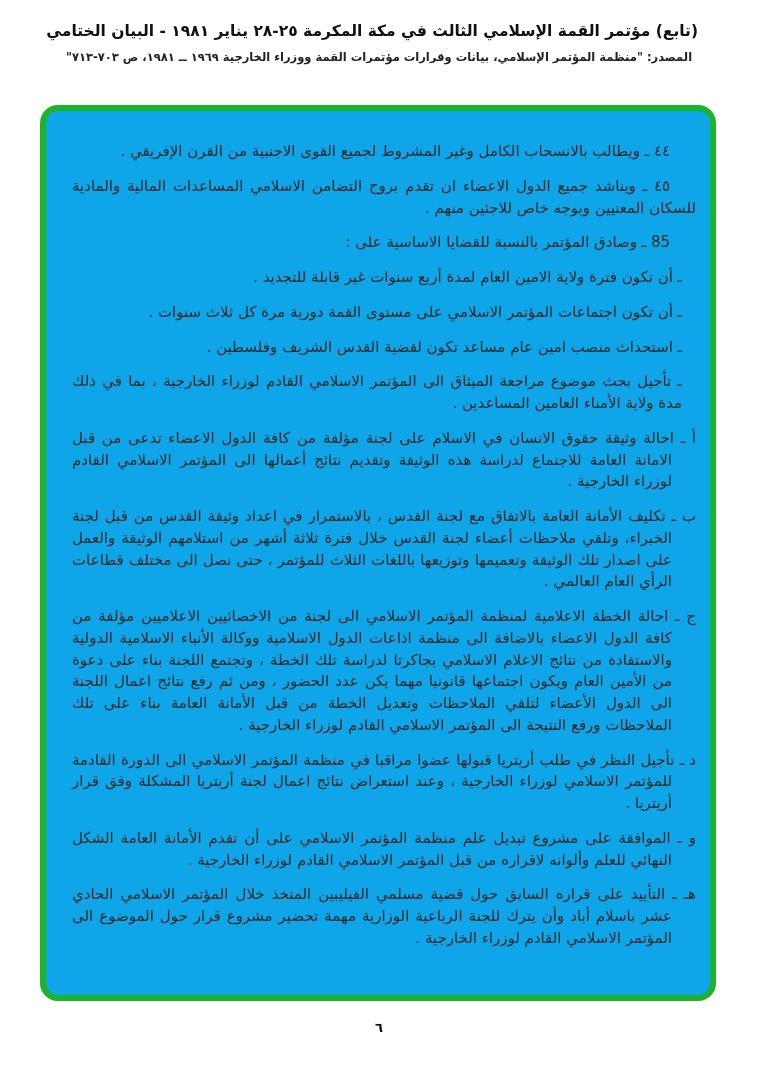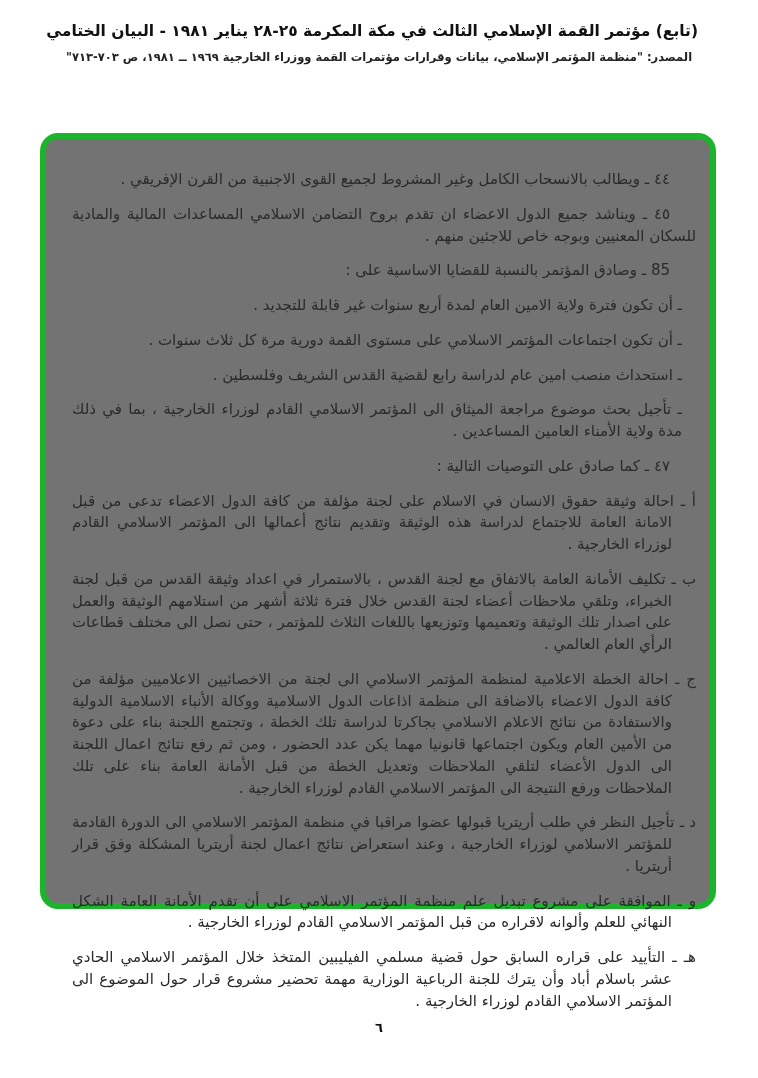--- a/index.html
+++ b/index.html
@@ -25,25 +25,25 @@
     white-space:nowrap;
   }
   .doc-source {
     margin-top:10px;
     font-size:11.5px;
     font-weight:bold;
     color:#222;
   }
   .green-frame {
     position:absolute;
-    left:40px; top:133px;
-    width:676px; height:776px;
+    left:40px; top:105px;
+    width:676px; height:896px;
     border:6px solid #1db32c;
     border-radius:18px;
-    background:#737373;
+    background:#0ea5e9;
   }
   .doc-body {
     position:absolute;
     top:0; right:0; bottom:0; left:0;
     padding:30px 14px 10px 26px;
     direction:rtl;
     text-align:justify;
     font-size:15px;
     line-height:1.45;
     color:#2a2a2a;
@@ -72,23 +72,22 @@
     <div class="doc-source">المصدر: "منظمة المؤتمر الإسلامي، بيانات وقرارات مؤتمرات القمة ووزراء الخارجية ١٩٦٩ ــ ١٩٨١، ص ٧٠٣-٧١٣"</div>
   </header>
 
   <div class="green-frame" style="border-color: rgb(29, 179, 44);">
     <div class="doc-body">
       <p class="para p-num">٤٤ ـ ويطالب بالانسحاب الكامل وغير المشروط لجميع القوى الاجنبية من القرن الإفريقي .</p>
       <p class="para p-num">٤٥ ـ ويناشد جميع الدول الاعضاء ان تقدم بروح التضامن الاسلامي المساعدات المالية والمادية للسكان المعنيين وبوجه خاص للاجئين منهم .</p>
       <p class="para p-num">85 ـ وصادق المؤتمر بالنسبة للقضايا الاساسية على :</p>
       <p class="para p-dash">ـ أن تكون فترة ولاية الامين العام لمدة أربع سنوات غير قابلة للتجديد .</p>
       <p class="para p-dash">ـ أن تكون اجتماعات المؤتمر الاسلامي على مستوى القمة دورية مرة كل ثلاث سنوات .</p>
-      <p class="para p-dash">ـ استحداث منصب امين عام لدراسة رابع لقضية القدس الشريف وفلسطين .</p>
+      <p class="para p-dash">ـ استحداث منصب امين عام مساعد تكون لقضية القدس الشريف وفلسطين .</p>
       <p class="para p-dash">ـ تأجيل بحث موضوع مراجعة الميثاق الى المؤتمر الاسلامي القادم لوزراء الخارجية ، بما في ذلك مدة ولاية الأمناء العامين المساعدين .</p>
-      <p class="para p-num">٤٧ ـ كما صادق على التوصيات التالية :</p>
       <p class="para p-letter">أ ـ احالة وثيقة حقوق الانسان في الاسلام على لجنة مؤلفة من كافة الدول الاعضاء تدعى من قبل الامانة العامة للاجتماع لدراسة هذه الوثيقة وتقديم نتائج أعمالها الى المؤتمر الاسلامي القادم لوزراء الخارجية .</p>
       <p class="para p-letter">ب ـ تكليف الأمانة العامة بالاتفاق مع لجنة القدس ، بالاستمرار في اعداد وثيقة القدس من قبل لجنة الخبراء، وتلقي ملاحظات أعضاء لجنة القدس خلال فترة ثلاثة أشهر من استلامهم الوثيقة والعمل على اصدار تلك الوثيقة وتعميمها وتوزيعها باللغات الثلاث للمؤتمر ، حتى نصل الى مختلف قطاعات الرأي العام العالمي .</p>
       <p class="para p-letter">ج ـ احالة الخطة الاعلامية لمنظمة المؤتمر الاسلامي الى لجنة من الاخصائيين الاعلاميين مؤلفة من كافة الدول الاعضاء بالاضافة الى منظمة اذاعات الدول الاسلامية ووكالة الأنباء الاسلامية الدولية والاستفادة من نتائج الاعلام الاسلامي بجاكرتا لدراسة تلك الخطة ، وتجتمع اللجنة بناء على دعوة من الأمين العام ويكون اجتماعها قانونيا مهما يكن عدد الحضور ، ومن ثم رفع نتائج اعمال اللجنة الى الدول الأعضاء لتلقي الملاحظات وتعديل الخطة من قبل الأمانة العامة بناء على تلك الملاحظات ورفع النتيجة الى المؤتمر الاسلامي القادم لوزراء الخارجية .</p>
       <p class="para p-letter">د ـ تأجيل النظر في طلب أريتريا قبولها عضوا مراقبا في منظمة المؤتمر الاسلامي الى الدورة القادمة للمؤتمر الاسلامي لوزراء الخارجية ، وعند استعراض نتائج اعمال لجنة أريتريا المشكلة وفق قرار أريتريا .</p>
       <p class="para p-letter">و ـ الموافقة على مشروع تبديل علم منظمة المؤتمر الاسلامي على أن تقدم الأمانة العامة الشكل النهائي للعلم وألوانه لاقراره من قبل المؤتمر الاسلامي القادم لوزراء الخارجية .</p>
       <p class="para p-letter">هـ ـ التأييد على قراره السابق حول قضية مسلمي الفيليبين المتخذ خلال المؤتمر الاسلامي الحادي عشر باسلام أباد وأن يترك للجنة الرباعية الوزارية مهمة تحضير مشروع قرار حول الموضوع الى المؤتمر الاسلامي القادم لوزراء الخارجية .</p>
     </div>
   </div>
 
   <div class="page-number">٦</div>

